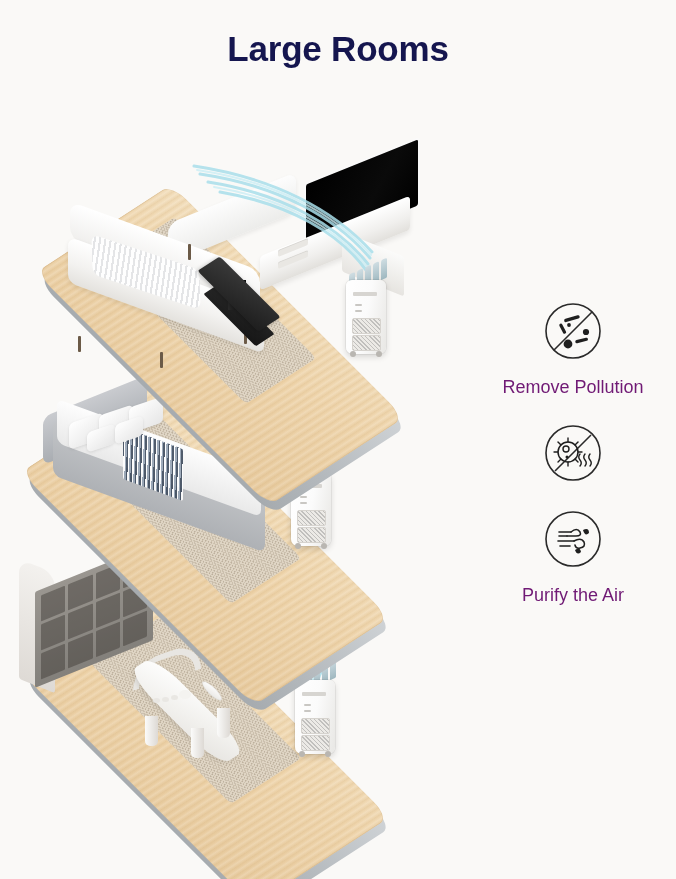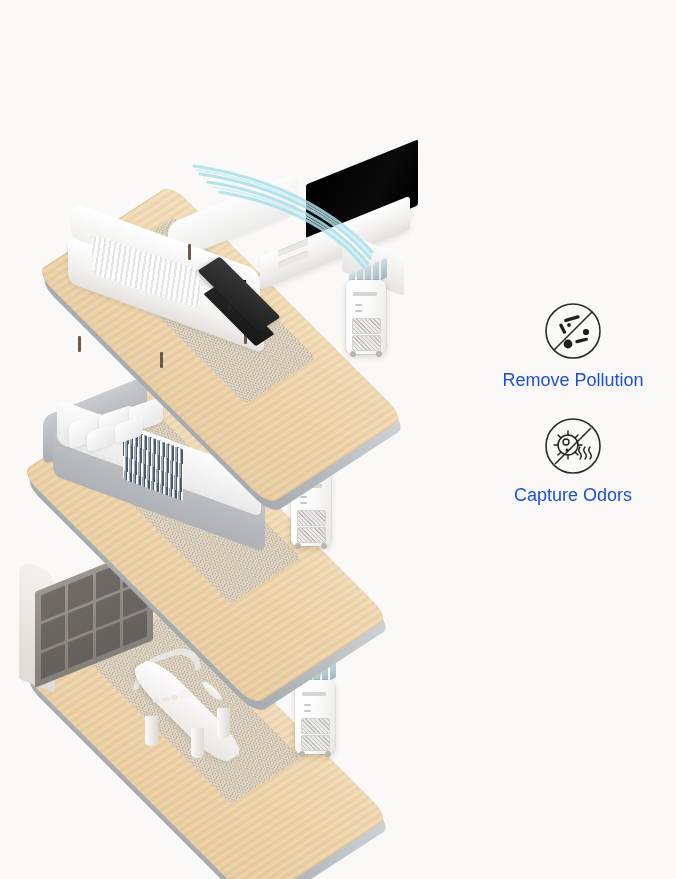--- a/index.html
+++ b/index.html
@@ -401,33 +401,34 @@
     flex-direction: column;
     align-items: center;
     margin-bottom: 24px;
   }
   .feature-icon {
     width: 62px;
     height: 62px;
     display: block;
   }
   .feature-label {
-    margin-top: 7px;
+    margin-top: 14px;
     font-size: 18px;
-    color: #1d4ed8;
+    color: #701a75;
     line-height: 22px;
     white-space: nowrap;
   }
 </style>
 </head>
 <body>
 
 <div id="page">
 
   <div id="title-block">
+    <span class="title-line">Large Rooms</span>
   </div>
 
   <div id="scene">
 
     <div class="room" id="room-dining">
       <div class="platform">
         <div class="plat-edge"></div>
         <div class="plat-top"></div>
         <div class="rug"></div>
       </div>
@@ -658,18 +659,33 @@
           <line x1="19" y1="23" x2="16" y2="20"></line>
         </g>
         <circle cx="24" cy="27" r="3" fill="none" stroke="#1f1f1f" stroke-width="1.4"></circle>
         <circle cx="25" cy="35" r="1.5" fill="#1f1f1f"></circle>
         <g fill="none" stroke="#1f1f1f" stroke-width="1.4" stroke-linecap="round">
           <path d="M38 44 q2.5 -3 0 -6 q-2.5 -3 0 -6"></path>
           <path d="M43 44 q2.5 -3 0 -6 q-2.5 -3 0 -6"></path>
           <path d="M48 44 q2.5 -3 0 -6 q-2.5 -3 0 -6"></path>
         </g>
       </svg>
-      <div class="feature-label">Capture Odors</div>
     </div>
 
+    <div class="feature">
+      <svg class="feature-icon" viewBox="0 0 62 62">
+        <circle cx="31" cy="31" r="27" fill="none" stroke="#2a2a2a" stroke-width="1.6"></circle>
+        <g fill="none" stroke="#1f1f1f" stroke-width="1.6" stroke-linecap="round">
+          <line x1="17" y1="24" x2="29" y2="24"></line>
+          <line x1="17" y1="28" x2="25" y2="28"></line>
+          <line x1="16" y1="33" x2="32" y2="33"></line>
+          <line x1="18" y1="38" x2="28" y2="38"></line>
+          <path d="M29 24 q6 -5 9 0 q2 4 -4 4 h-9"></path>
+          <path d="M32 33 q7 -4 10 1 q2 5 -4 6 q-4 1 -5 -3"></path>
+        </g>
+        <path d="M41 22 q6 -3 6 3 q-4 4 -6 -3 z" fill="#1f1f1f"></path>
+        <path d="M33 42 q5 -4 6 2 q-4 4 -6 -2 z" fill="#1f1f1f"></path>
+      </svg>
+      <div class="feature-label">Purify the Air</div>
+    </div>
 
   </div>
 </div>
 
 </body></html>

